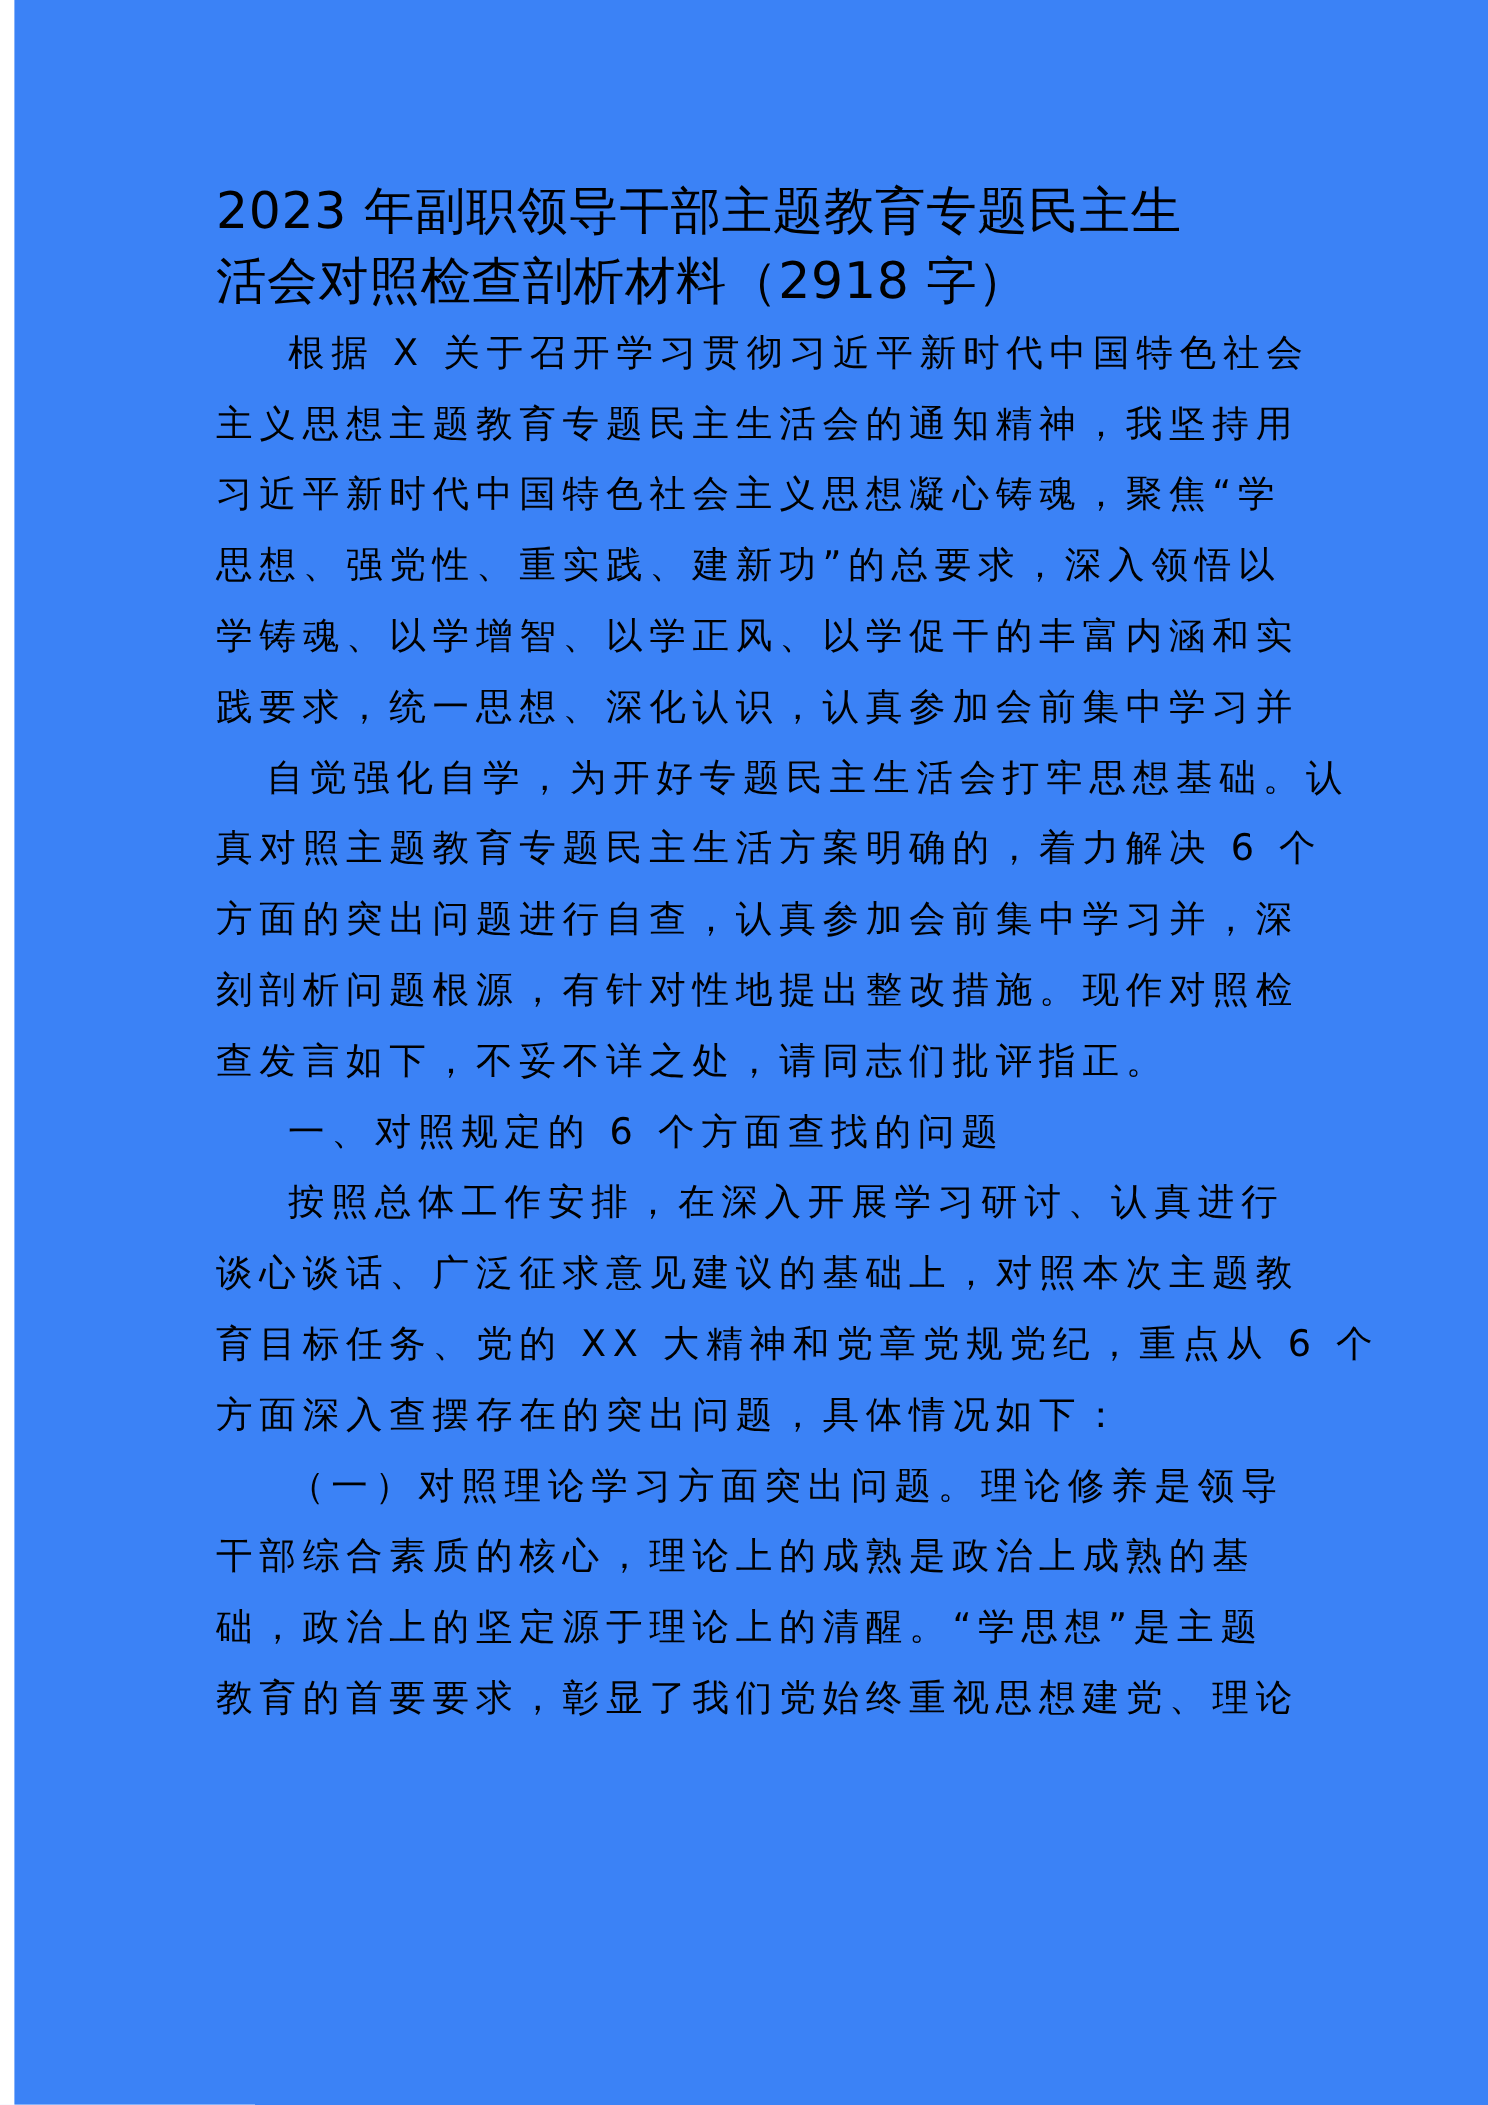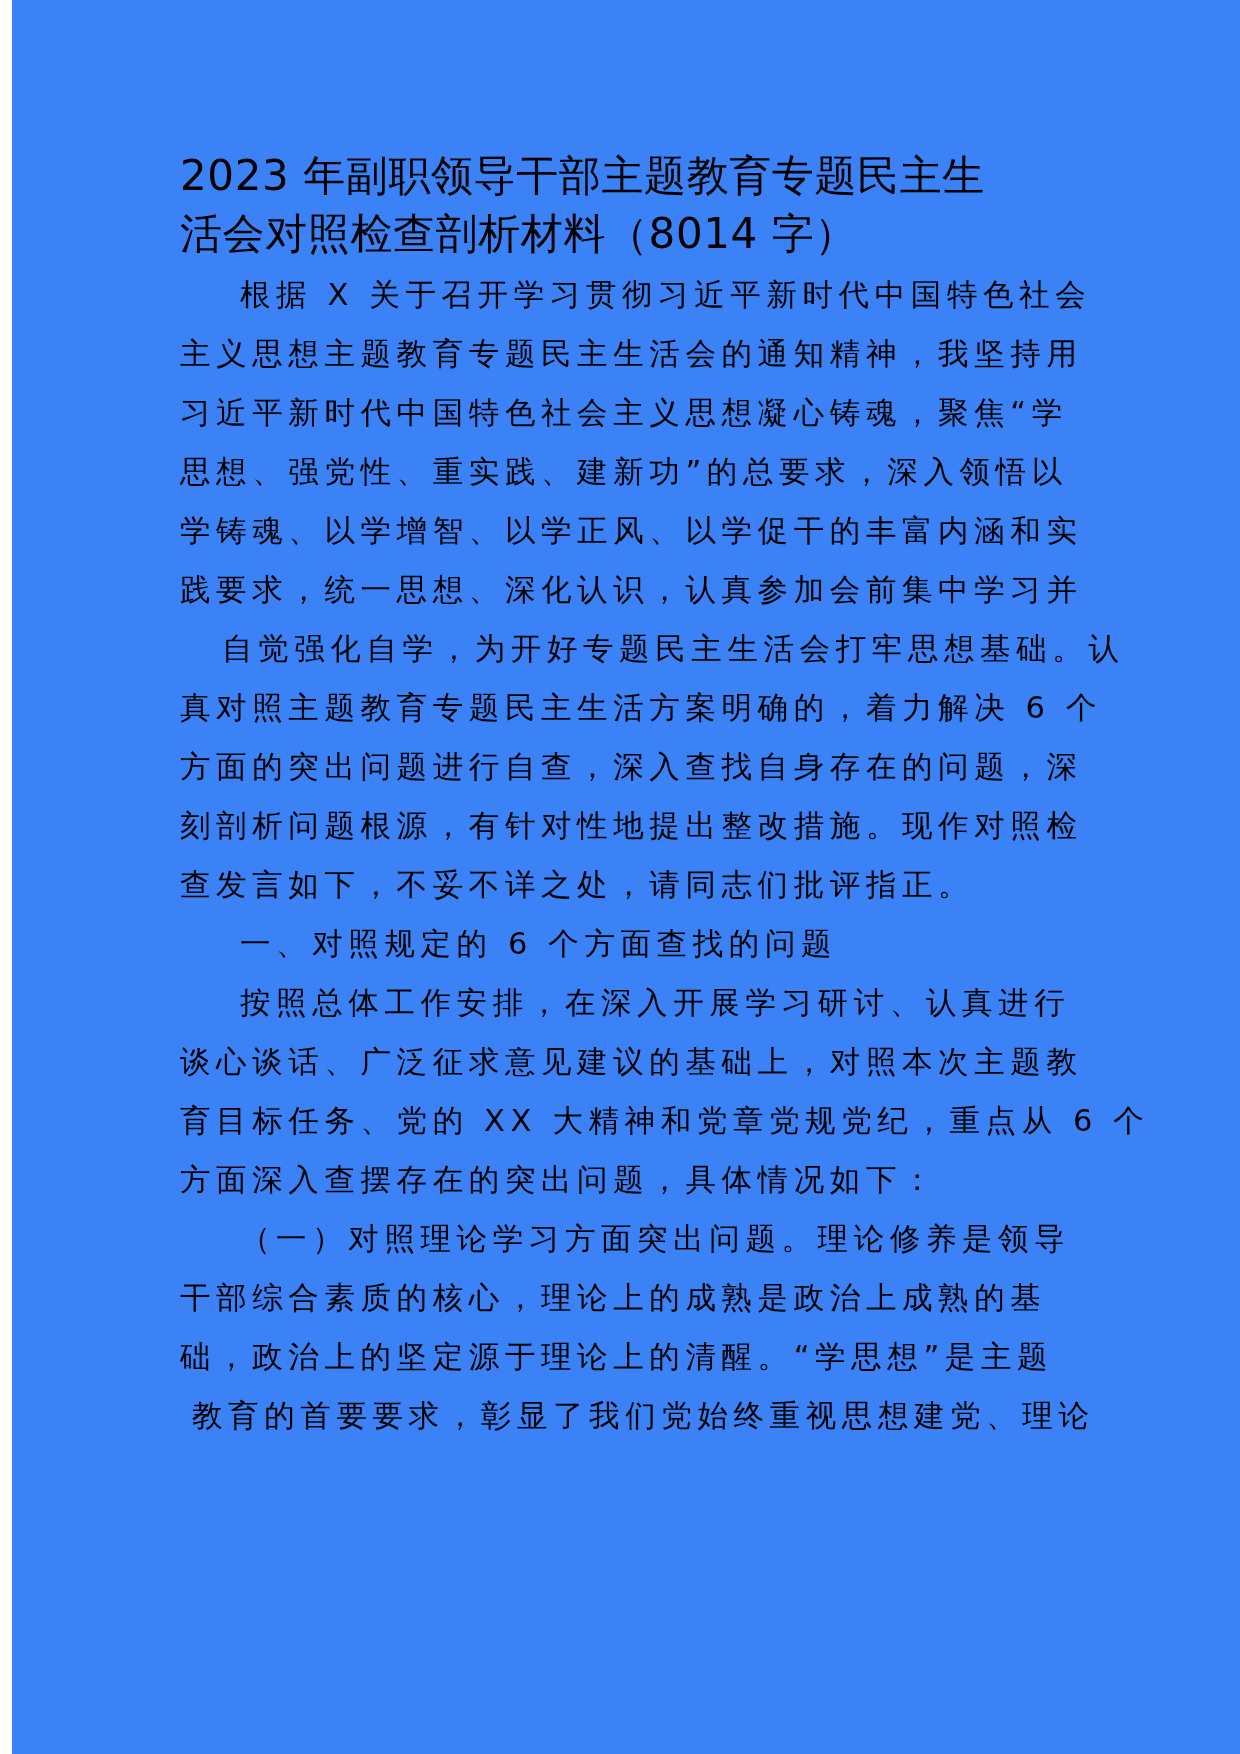--- a/index.html
+++ b/index.html
@@ -42,39 +42,39 @@
     letter-spacing: 5.6px;
   }
   .indent { left: 228px; }
 </style>
 </head>
 <body>
 
 <div class="page">
 
   <div class="line title-line" style="top:148px;">2023 年副职领导干部主题教育专题民主生</div>
-  <div class="line title-line" style="top:206px;">活会对照检查剖析材料（8014 字）</div>
+  <div class="line title-line" style="top:206px;">活会对照检查剖析材料（2918 字）</div>
 
   <div class="line body-line indent" style="top:265px;">根据 X 关于召开学习贯彻习近平新时代中国特色社会</div>
   <div class="line body-line" style="top:324px;">主义思想主题教育专题民主生活会的通知精神，我坚持用</div>
   <div class="line body-line" style="top:442px;">思想、强党性、重实践、建新功”的总要求，深入领悟以</div>
   <div class="line body-line" style="top:383px;">习近平新时代中国特色社会主义思想凝心铸魂，聚焦“学</div>
   <div class="line body-line" style="top:501px;">学铸魂、以学增智、以学正风、以学促干的丰富内涵和实</div>
   <div class="line body-line" style="top:560px;">践要求，统一思想、深化认识，认真参加会前集中学习并</div>
   <div class="line body-line" style="top:619px;margin-left:42px;">自觉强化自学，为开好专题民主生活会打牢思想基础。认</div>
   <div class="line body-line" style="top:678px;">真对照主题教育专题民主生活方案明确的，着力解决 6 个</div>
-  <div class="line body-line" style="top:737px;">方面的突出问题进行自查，深入查找自身存在的问题，深</div>
+  <div class="line body-line" style="top:737px;">方面的突出问题进行自查，认真参加会前集中学习并，深</div>
   <div class="line body-line" style="top:796px;">刻剖析问题根源，有针对性地提出整改措施。现作对照检</div>
   <div class="line body-line" style="top:855px;">查发言如下，不妥不详之处，请同志们批评指正。</div>
 
   <div class="line body-line indent" style="top:914px;">一、对照规定的 6 个方面查找的问题</div>
 
   <div class="line body-line indent" style="top:973px;">按照总体工作安排，在深入开展学习研讨、认真进行</div>
   <div class="line body-line" style="top:1032px;">谈心谈话、广泛征求意见建议的基础上，对照本次主题教</div>
   <div class="line body-line" style="top:1091px;">育目标任务、党的 XX 大精神和党章党规党纪，重点从 6 个</div>
   <div class="line body-line" style="top:1150px;">方面深入查摆存在的突出问题，具体情况如下：</div>
 
   <div class="line body-line indent" style="top:1209px;">（一）对照理论学习方面突出问题。理论修养是领导</div>
   <div class="line body-line" style="top:1268px;">干部综合素质的核心，理论上的成熟是政治上成熟的基</div>
   <div class="line body-line" style="top:1327px;">础，政治上的坚定源于理论上的清醒。“学思想”是主题</div>
-  <div class="line body-line" style="top:1386px;margin-left:12px;">教育的首要要求，彰显了我们党始终重视思想建党、理论</div>
+  <div class="line body-line" style="top:1386px;">教育的首要要求，彰显了我们党始终重视思想建党、理论</div>
 
 </div>
 
 </body></html>

